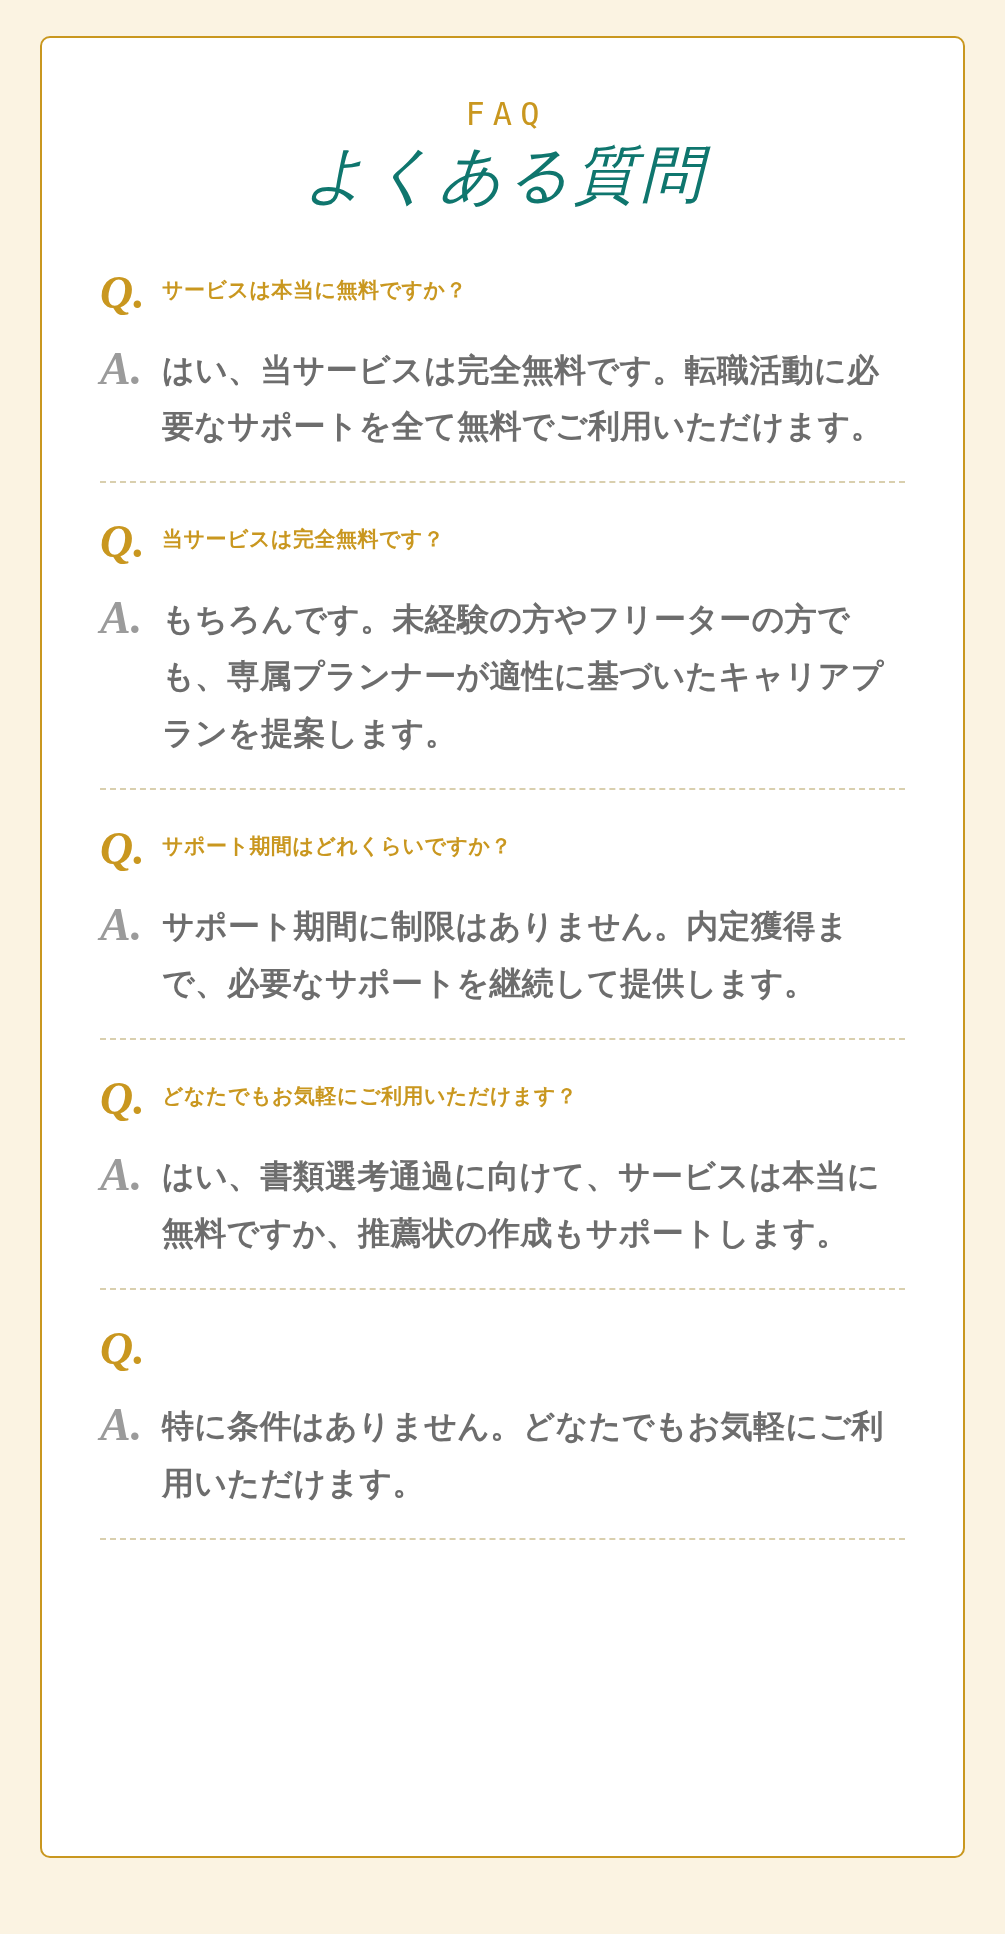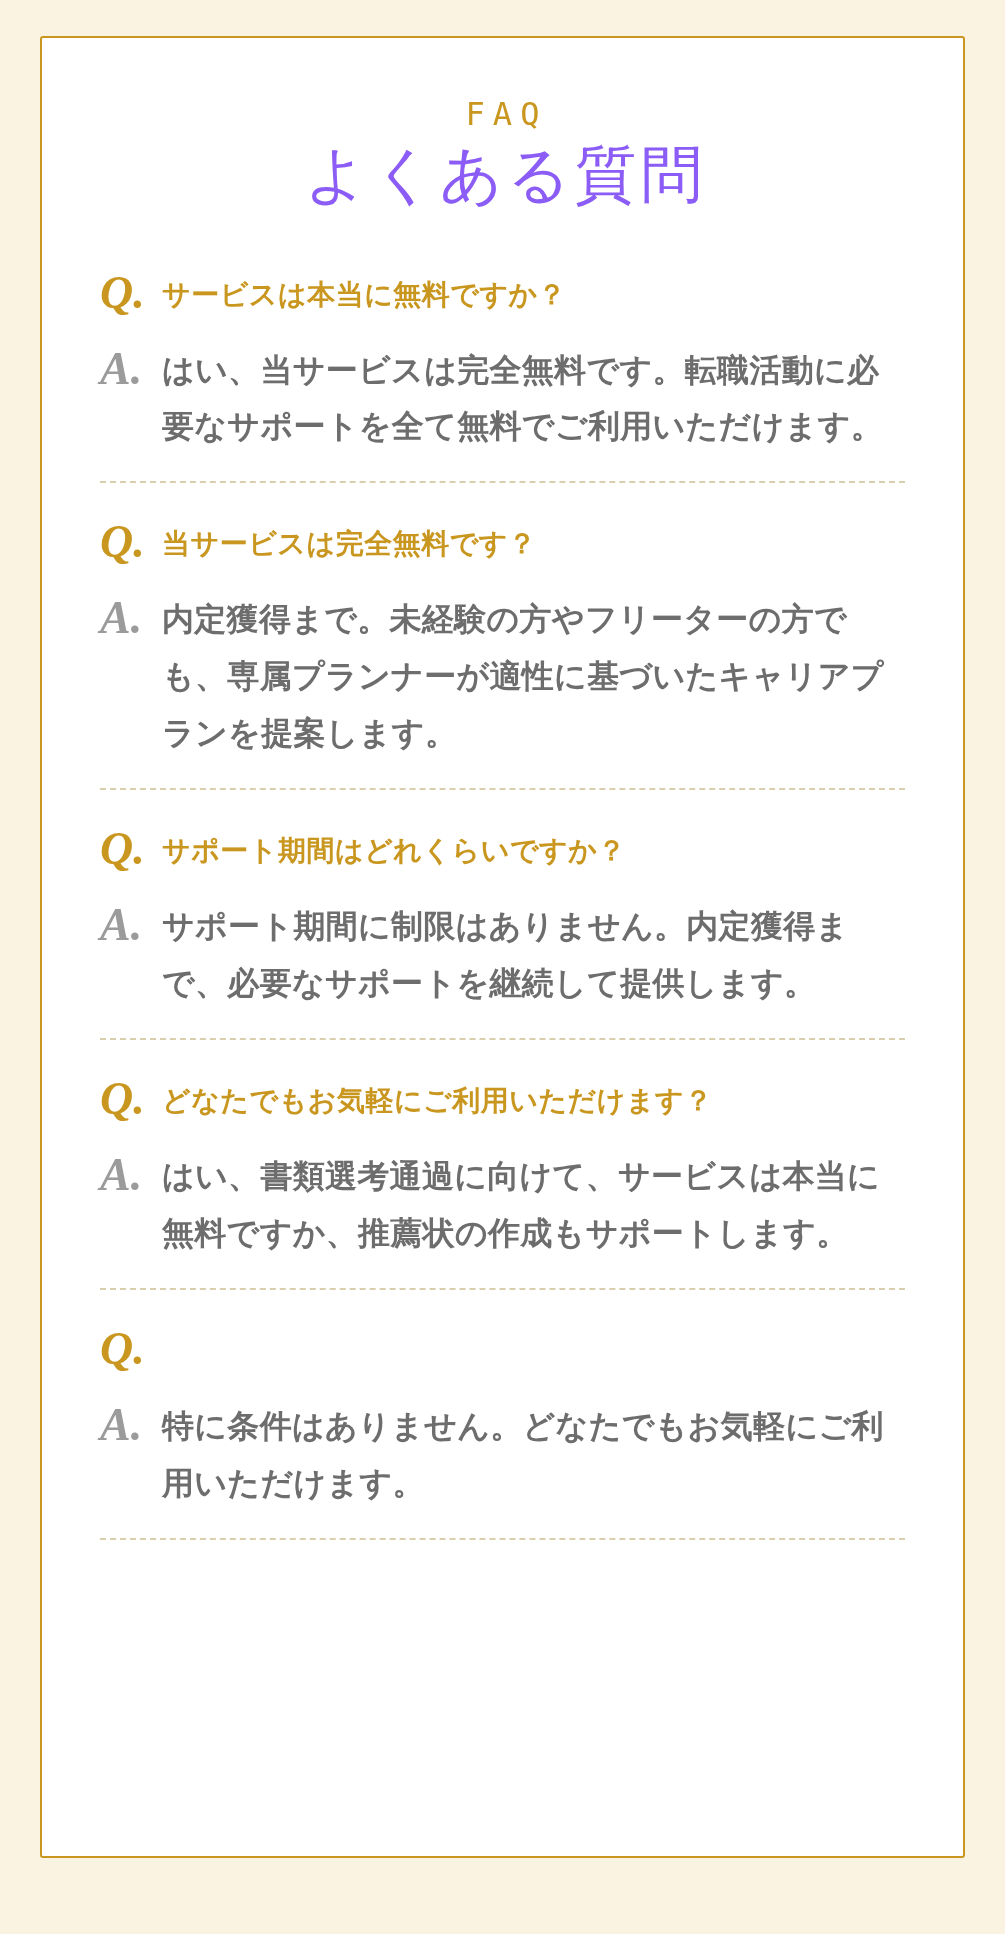--- a/index.html
+++ b/index.html
@@ -15,21 +15,21 @@
   }
 
   .faq-card {
     position: relative;
     margin: 36px 40px 56px 40px;
     width: 925px;
     min-height: 1822px;
     box-sizing: border-box;
     background: #ffffff;
     border: 2px solid #c9971f;
-    border-radius: 3px;
+    border-radius: 10px;
     padding: 40px 58px 46px 58px;
   }
 
   .faq-header {
     text-align: center;
     padding-top: 20px;
     padding-bottom: 10px;
   }
   .faq-eyebrow {
     font-family: "DejaVu Sans Mono", monospace;
@@ -37,25 +37,26 @@
     letter-spacing: 8px;
     color: #c9971f;
     font-weight: 400;
     line-height: 1;
     margin: 0 0 6px 0;
     padding-left: 8px;
   }
   .faq-title {
     font-size: 62px;
     line-height: 1.25;
-    color: #8b5cf6;
+    color: #0f766e;
     font-weight: 400;
     letter-spacing: 4px;
     margin: 0;
     padding-left: 6px;
+    font-style: italic;
   }
 
   .faq-list {
     margin-top: 44px;
   }
 
   .faq-item {
     padding-bottom: 26px;
     border-bottom: 2px dashed #d9cfae;
     margin-bottom: 34px;
@@ -87,21 +88,21 @@
   .marker.q {
     color: #c9971f;
   }
   .marker.a {
     color: #9b9b9b;
     padding-top: 8px;
   }
 
   .q-text {
     flex: 1 1 auto;
-    font-size: 28px;
+    font-size: 21px;
     font-weight: 700;
     color: #c9971f;
     line-height: 1.5;
     padding-top: 6px;
     letter-spacing: 0.5px;
   }
   .a-text {
     flex: 1 1 auto;
     font-size: 32px;
     font-weight: 700;
@@ -134,21 +135,21 @@
       </div>
     </div>
 
     <div class="faq-item">
       <div class="faq-row question">
         <div class="marker q">Q.</div>
         <div class="q-text">当サービスは完全無料です？</div>
       </div>
       <div class="faq-row answer">
         <div class="marker a">A.</div>
-        <div class="a-text">内定獲得まで。未経験の方やフリーターの方でも、専属プランナーが適性に基づいたキャリアプランを提案します。</div>
+        <div class="a-text">もちろんです。未経験の方やフリーターの方でも、専属プランナーが適性に基づいたキャリアプランを提案します。</div>
       </div>
     </div>
 
     <div class="faq-item">
       <div class="faq-row question">
         <div class="marker q">Q.</div>
         <div class="q-text">サポート期間はどれくらいですか？</div>
       </div>
       <div class="faq-row answer">
         <div class="marker a">A.</div>

